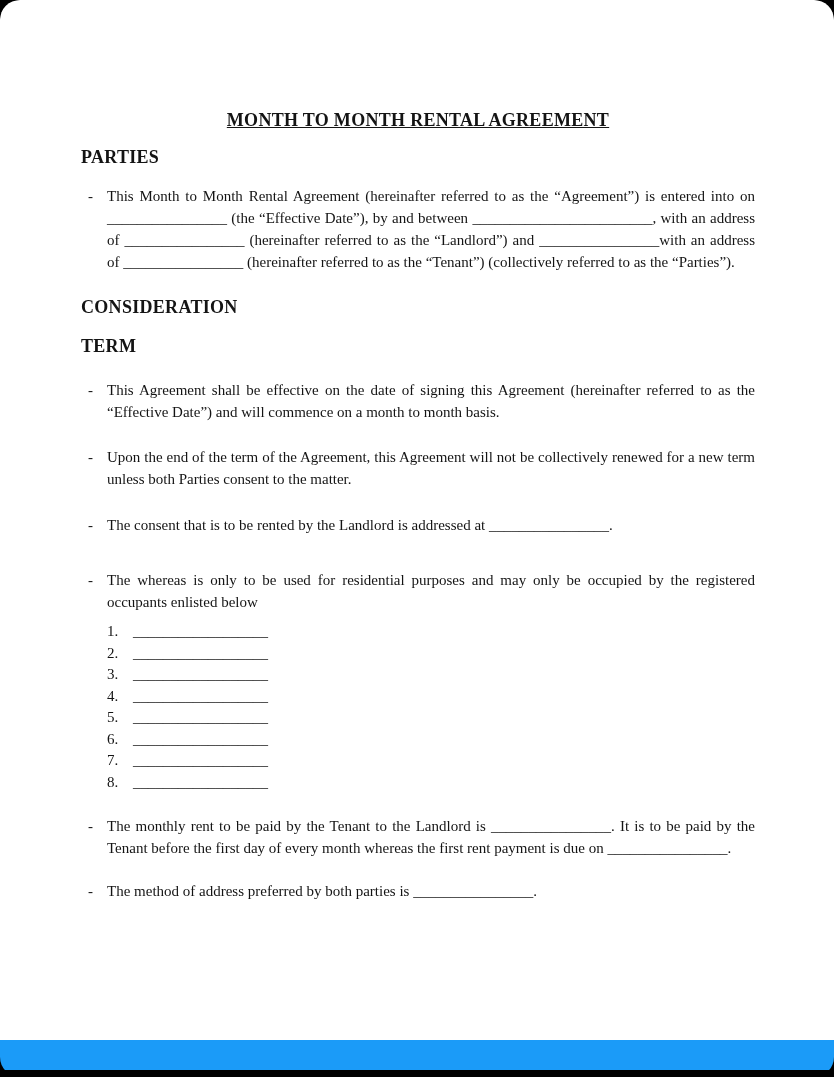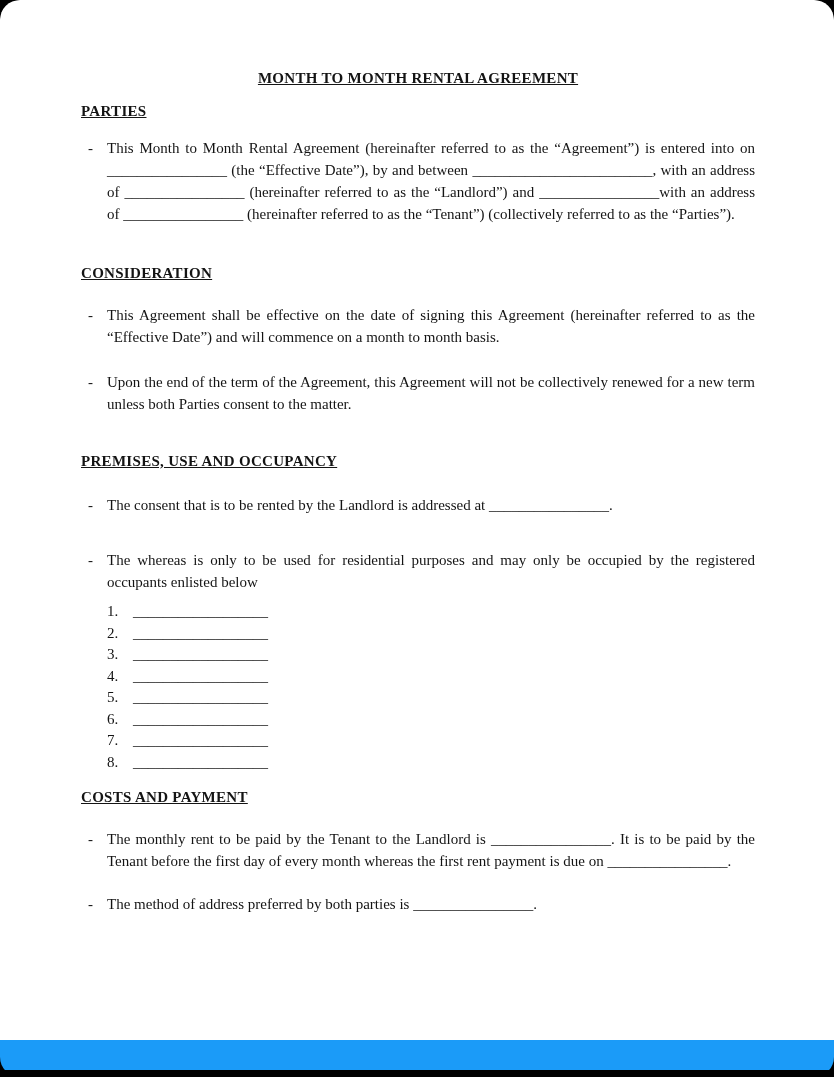--- a/index.html
+++ b/index.html
@@ -28,36 +28,35 @@
     padding:0 79px 0 81px;
     overflow:hidden;
   }
   .footer-bar{
     height:30px;
     background:var(--footer);
     flex:0 0 auto;
   }
 
   .doc-title{
-    margin:70px 0 0;
+    margin:110px 0 0;
     text-align:center;
-    font-size:15px;
+    font-size:18px;
     font-weight:bold;
     letter-spacing:.3px;
     text-decoration:underline;
   }
   .sec-heading{
     margin:0;
-    font-size:15px;
+    font-size:18px;
     font-weight:bold;
     letter-spacing:.3px;
-    text-decoration:underline;
   }
   .mt-parties{margin-top:16px;}
-  .mt-consideration{margin-top:40px;}
+  .mt-consideration{margin-top:24px;}
   .mt-term{margin-top:18px;}
   .mt-premises{margin-top:38px;}
   .mt-costs{margin-top:16px;}
 
   .para{
     font-size:15px;
     line-height:22px;
     text-align:justify;
   }
   .plain-para{margin-top:20px;}
@@ -107,30 +106,30 @@
     <h1 class="doc-title">MONTH TO MONTH RENTAL AGREEMENT</h1>
 
     <h2 class="sec-heading mt-parties">PARTIES</h2>
     <div class="dash-item mt-17">
       <span class="dash">-</span>
       <div class="item-text para"><span>This Month to Month Rental Agreement (hereinafter referred to as the </span><span class="b">“Agreement”</span><span>) is entered into on ________________ (the </span><span class="b">“Effective Date”</span><span>), by and between ________________________, with an address of ________________ (hereinafter referred to as the </span><span class="b">“Landlord”</span><span>) and ________________with an address of ________________ (hereinafter referred to as the </span><span class="b">“Tenant”</span><span>) (collectively referred to as the </span><span class="b">“Parties”</span><span>).</span></div>
     </div>
 
     <h2 class="sec-heading mt-consideration">CONSIDERATION</h2>
 
+    <h2 class="sec-heading mt-term">TERM</h2>
     <div class="dash-item mt-22">
       <span class="dash">-</span>
       <div class="item-text para"><span>This Agreement shall be effective on the date of signing this Agreement (hereinafter referred to as the “</span><span class="b">Effective Date</span><span>”) and will commence on a month to month basis.</span></div>
     </div>
     <div class="dash-item mt-23">
       <span class="dash">-</span>
       <div class="item-text para"><span>Upon the end of the term of the Agreement, this Agreement will not be collectively renewed for a new term unless both Parties consent to the matter.</span></div>
     </div>
 
-    <h2 class="sec-heading mt-premises">PREMISES, USE AND OCCUPANCY</h2>
     <div class="dash-item mt-24">
       <span class="dash">-</span>
       <div class="item-text para"><span>The consent that is to be rented by the Landlord is addressed at ________________.</span></div>
     </div>
     <div class="dash-item mt-33">
       <span class="dash">-</span>
       <div class="item-text para"><span>The whereas </span><span class="u-blue">is</span><span> only to be used for residential purposes and may only be occupied by the registered occupants enlisted below</span></div>
     </div>
 
     <div class="occupants">
@@ -161,21 +160,20 @@
       <div class="occupant-row">
         <span class="occ-num">7.</span>
         <span class="occ-blank">__________________</span>
       </div>
       <div class="occupant-row">
         <span class="occ-num">8.</span>
         <span class="occ-blank">__________________</span>
       </div>
     </div>
 
-    <h2 class="sec-heading mt-costs">COSTS AND PAYMENT</h2>
     <div class="dash-item mt-22">
       <span class="dash">-</span>
       <div class="item-text para"><span>The monthly rent to be paid by the Tenant to the Landlord is ________________. It is to be paid by the Tenant before the first day of every month whereas the first rent payment is due on ________________.</span></div>
     </div>
     <div class="dash-item mt-21">
       <span class="dash">-</span>
       <div class="item-text para"><span>The method of address preferred by both parties is ________________.</span></div>
     </div>
 
   </div>

